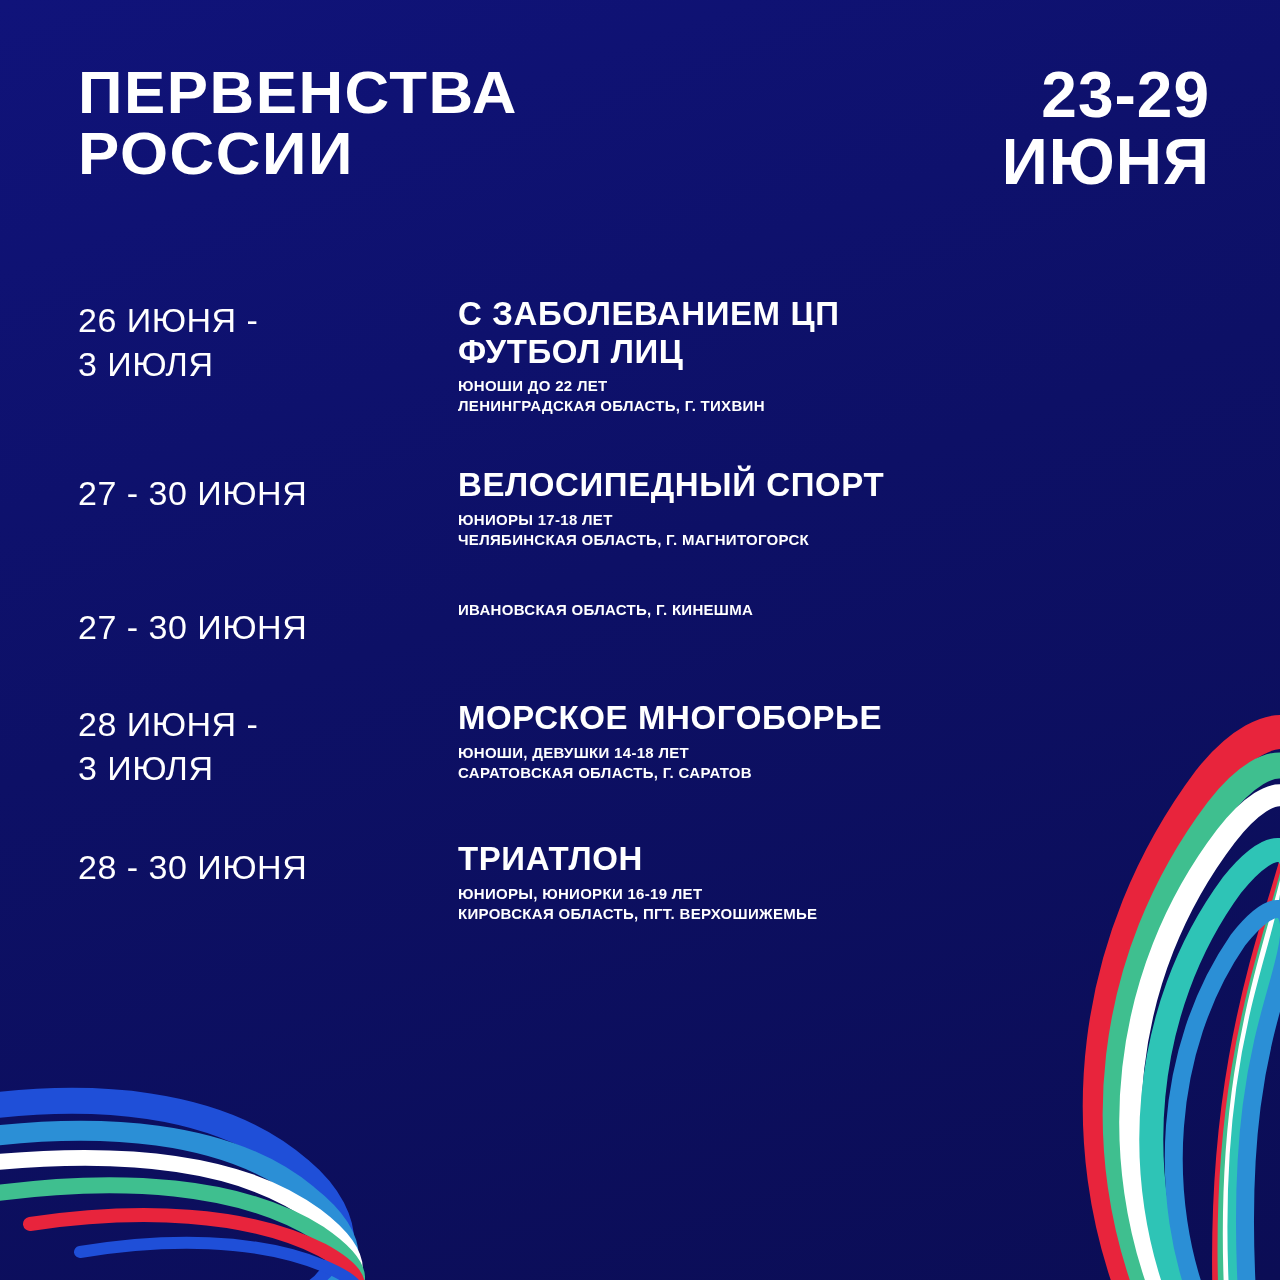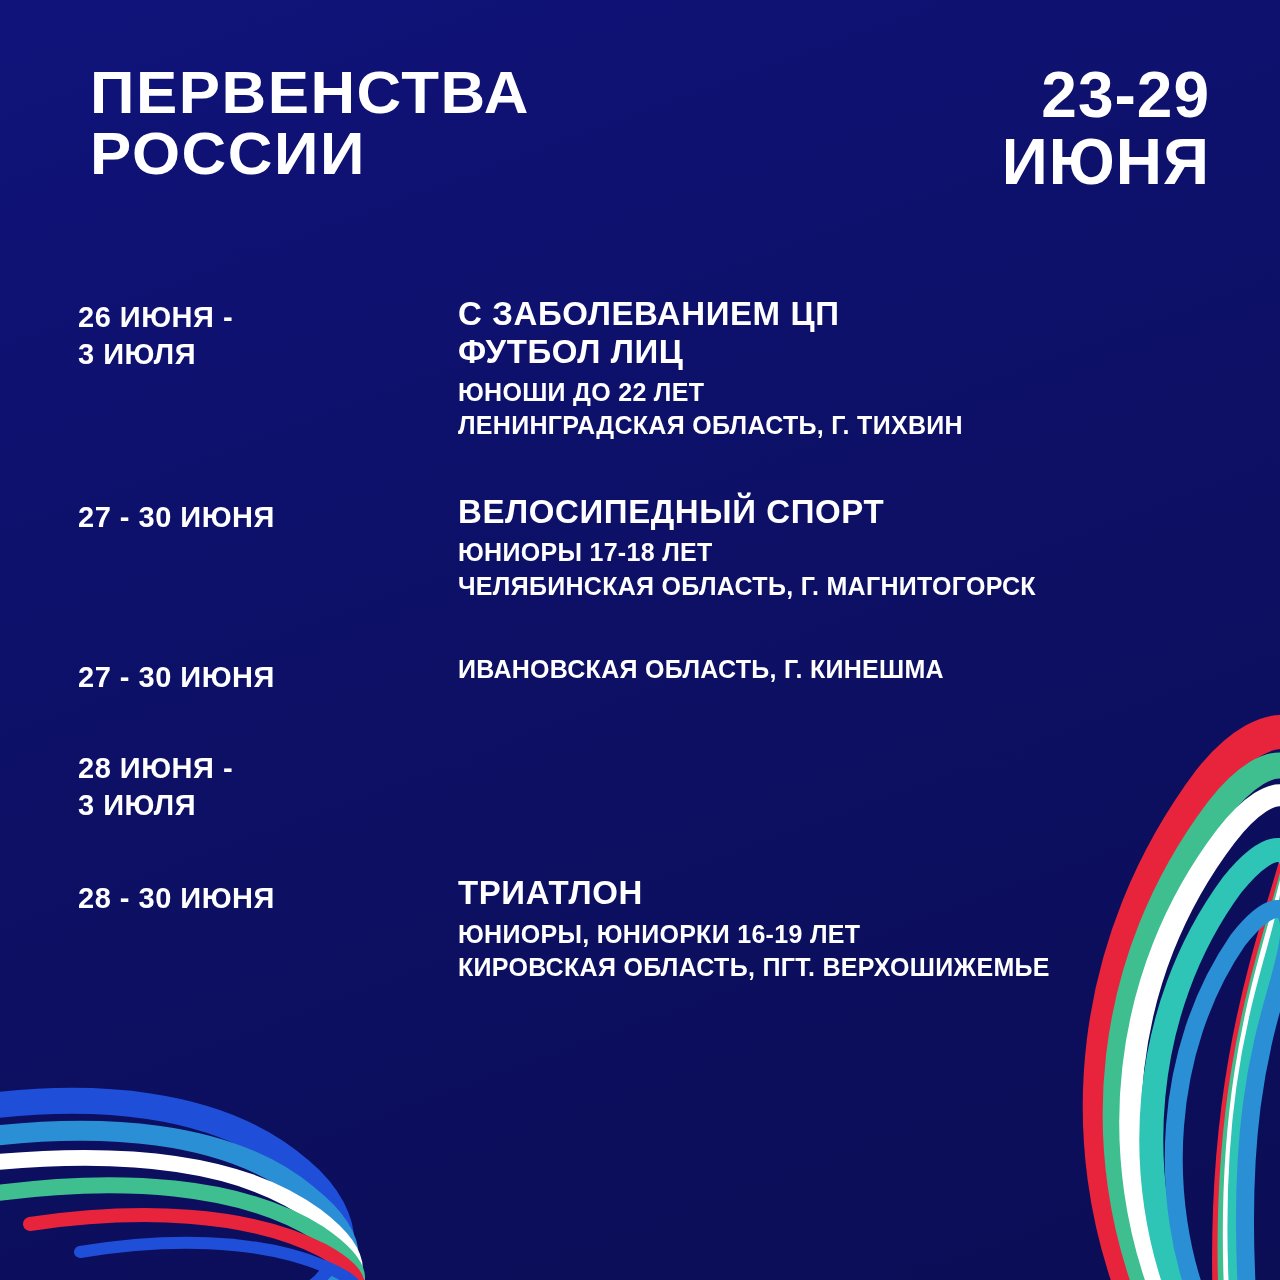--- a/index.html
+++ b/index.html
@@ -38,21 +38,21 @@
     left: -30px;
     bottom: -20px;
     width: 520px;
     height: 320px;
   }
 
   
   .header {
     position: absolute;
     top: 62px;
-    left: 90px;
+    left: 78px;
     right: 70px;
     display: flex;
     justify-content: space-between;
     align-items: flex-start;
   }
   .title {
     color: #ffffff;
     font-size: 60px;
     font-weight: 700;
     line-height: 1.02;
@@ -86,22 +86,22 @@
     display: flex;
     align-items: flex-start;
     margin-bottom: 50px;
   }
   .event:last-child { margin-bottom: 6px; }
 
   .event-date {
     width: 380px;
     flex: 0 0 380px;
     color: #ffffff;
-    font-size: 29px;
-    font-weight: 700;
+    font-size: 34px;
+    font-weight: 400;
     line-height: 1.28;
     letter-spacing: 0.5px;
     text-transform: uppercase;
     padding-top: 6px;
   }
   .event-date span { display: block; white-space: nowrap; }
 
   .event-body { flex: 1 1 auto; }
 
   .event-sport {
@@ -110,21 +110,21 @@
     font-weight: 700;
     line-height: 1.14;
     letter-spacing: 0.6px;
     text-transform: uppercase;
     margin-bottom: 6px;
   }
   .event-sport span { display: block; white-space: nowrap; }
 
   .event-meta {
     color: #ffffff;
-    font-size: 25px;
+    font-size: 15px;
     font-weight: 700;
     line-height: 1.33;
     letter-spacing: 0.3px;
     text-transform: uppercase;
   }
   .event-meta div { white-space: nowrap; }
 
   
   .event.two-line-date .event-date { padding-top: 4px; }
 </style>
@@ -208,20 +208,29 @@
           <div>ИВАНОВСКАЯ ОБЛАСТЬ, Г. КИНЕШМА</div>
         </div>
       </div>
     </div>
 
     <div class="event two-line-date">
       <div class="event-date">
         <span>28 ИЮНЯ -</span>
         <span>3 ИЮЛЯ</span>
       </div>
+      <div class="event-body">
+        <div class="event-sport">
+          <span>МОРСКОЕ МНОГОБОРЬЕ</span>
+        </div>
+        <div class="event-meta">
+          <div>ЮНОШИ, ДЕВУШКИ 14-18 ЛЕТ</div>
+          <div>САРАТОВСКАЯ ОБЛАСТЬ, Г. САРАТОВ</div>
+        </div>
+      </div>
     </div>
 
     <div class="event">
       <div class="event-date">
         <span>28 - 30 ИЮНЯ</span>
       </div>
       <div class="event-body">
         <div class="event-sport">
           <span>ТРИАТЛОН</span>
         </div>

